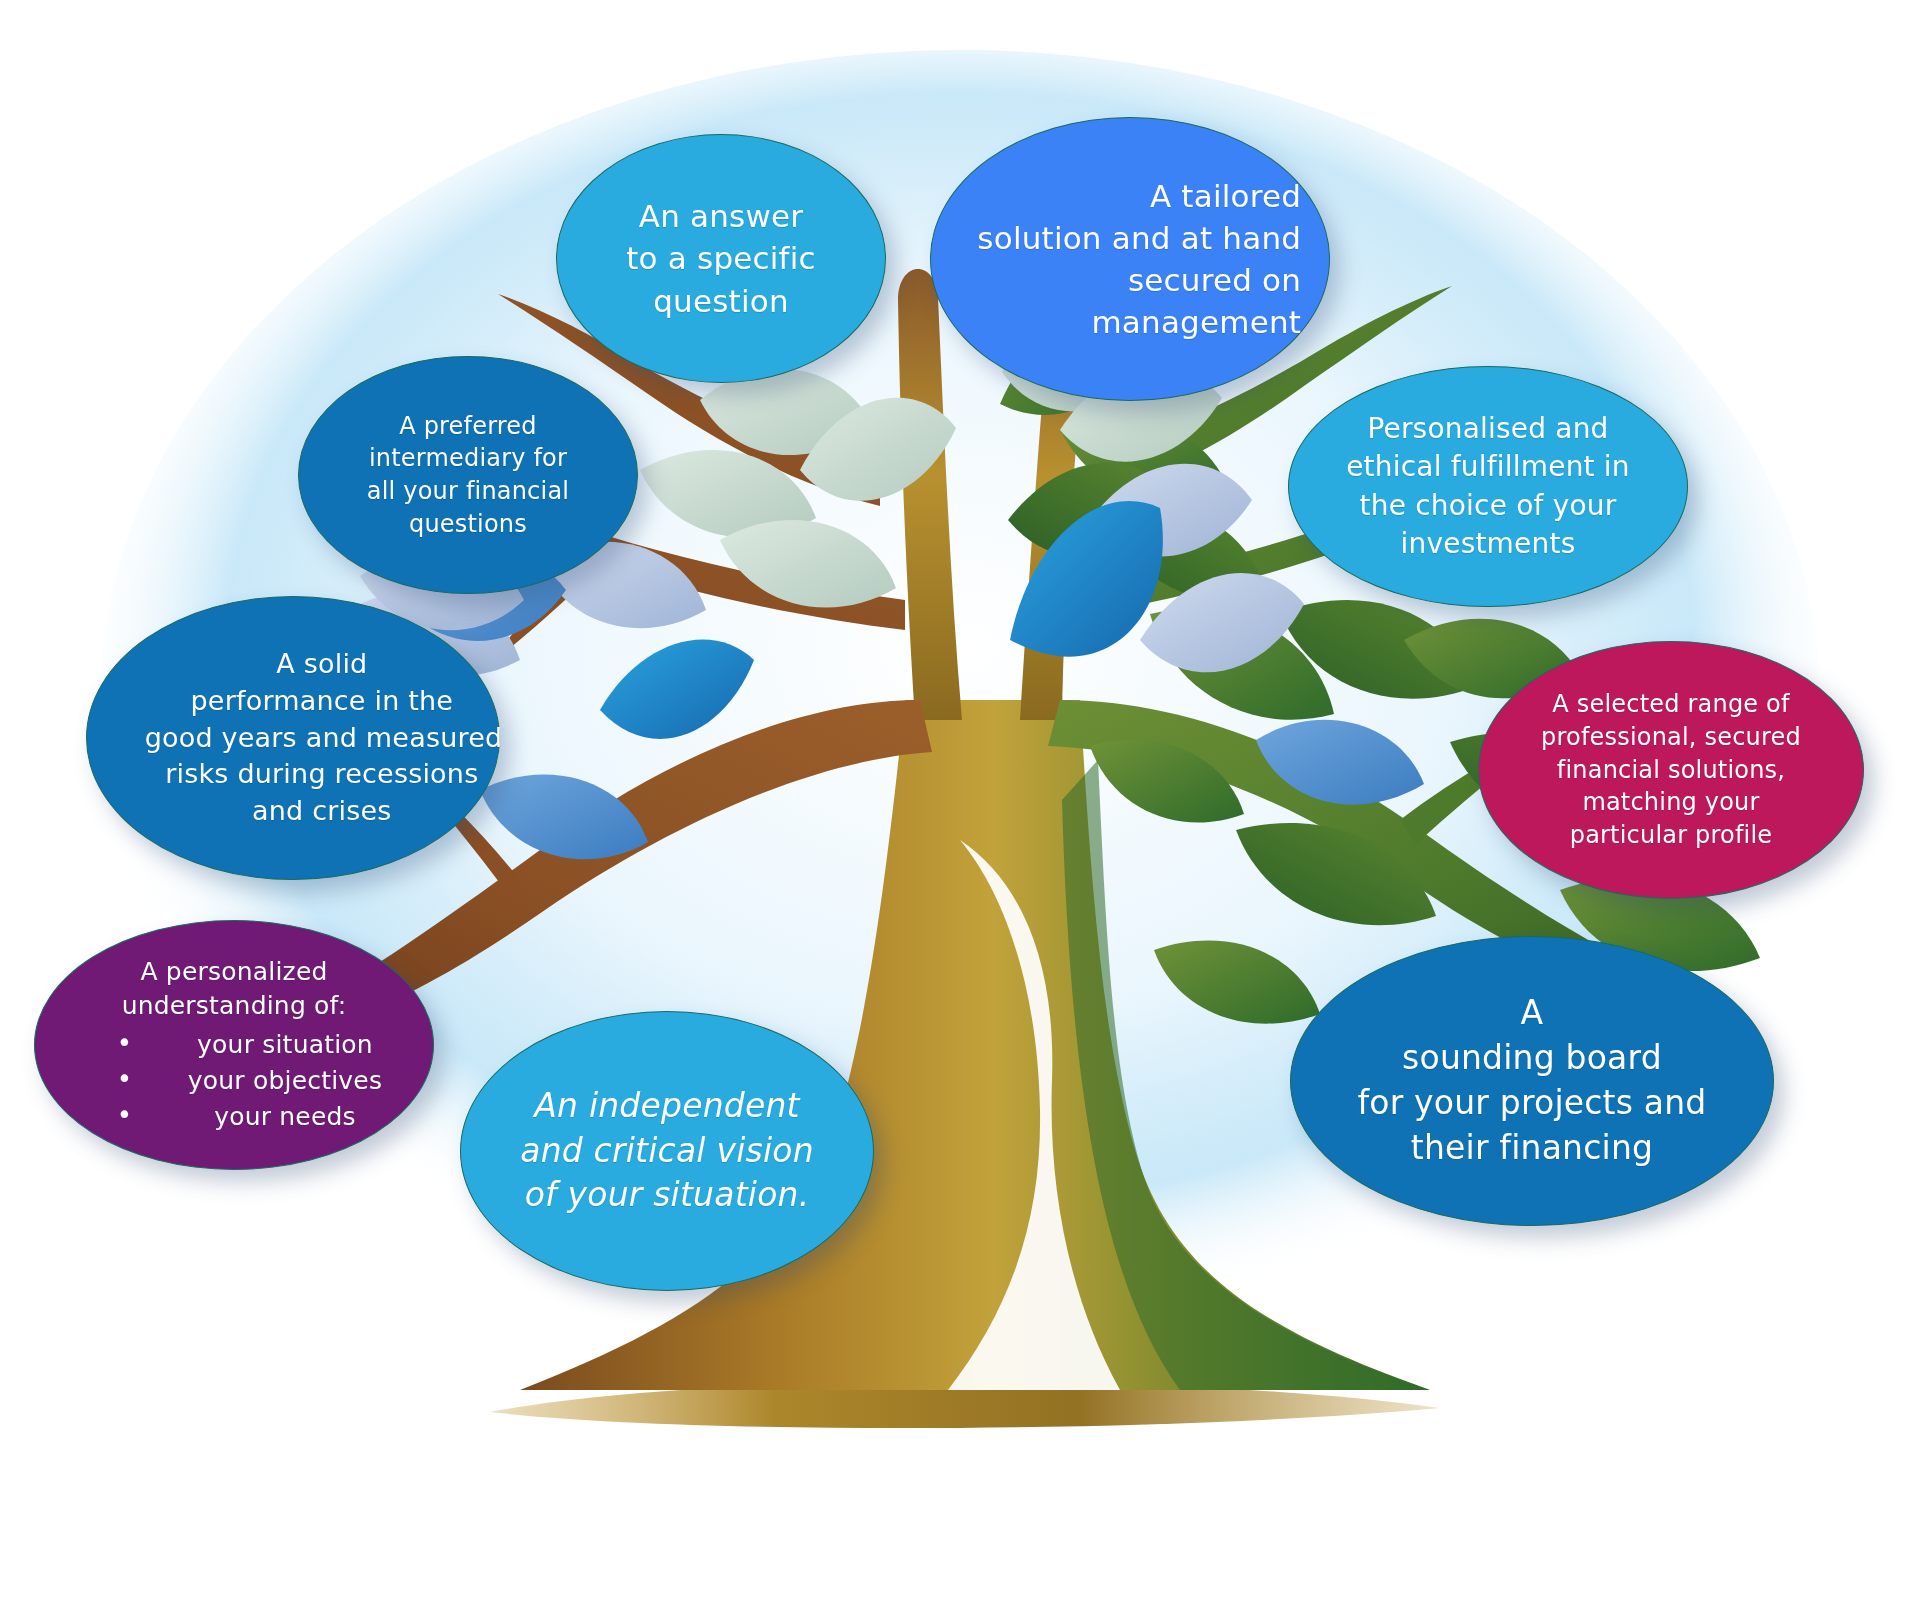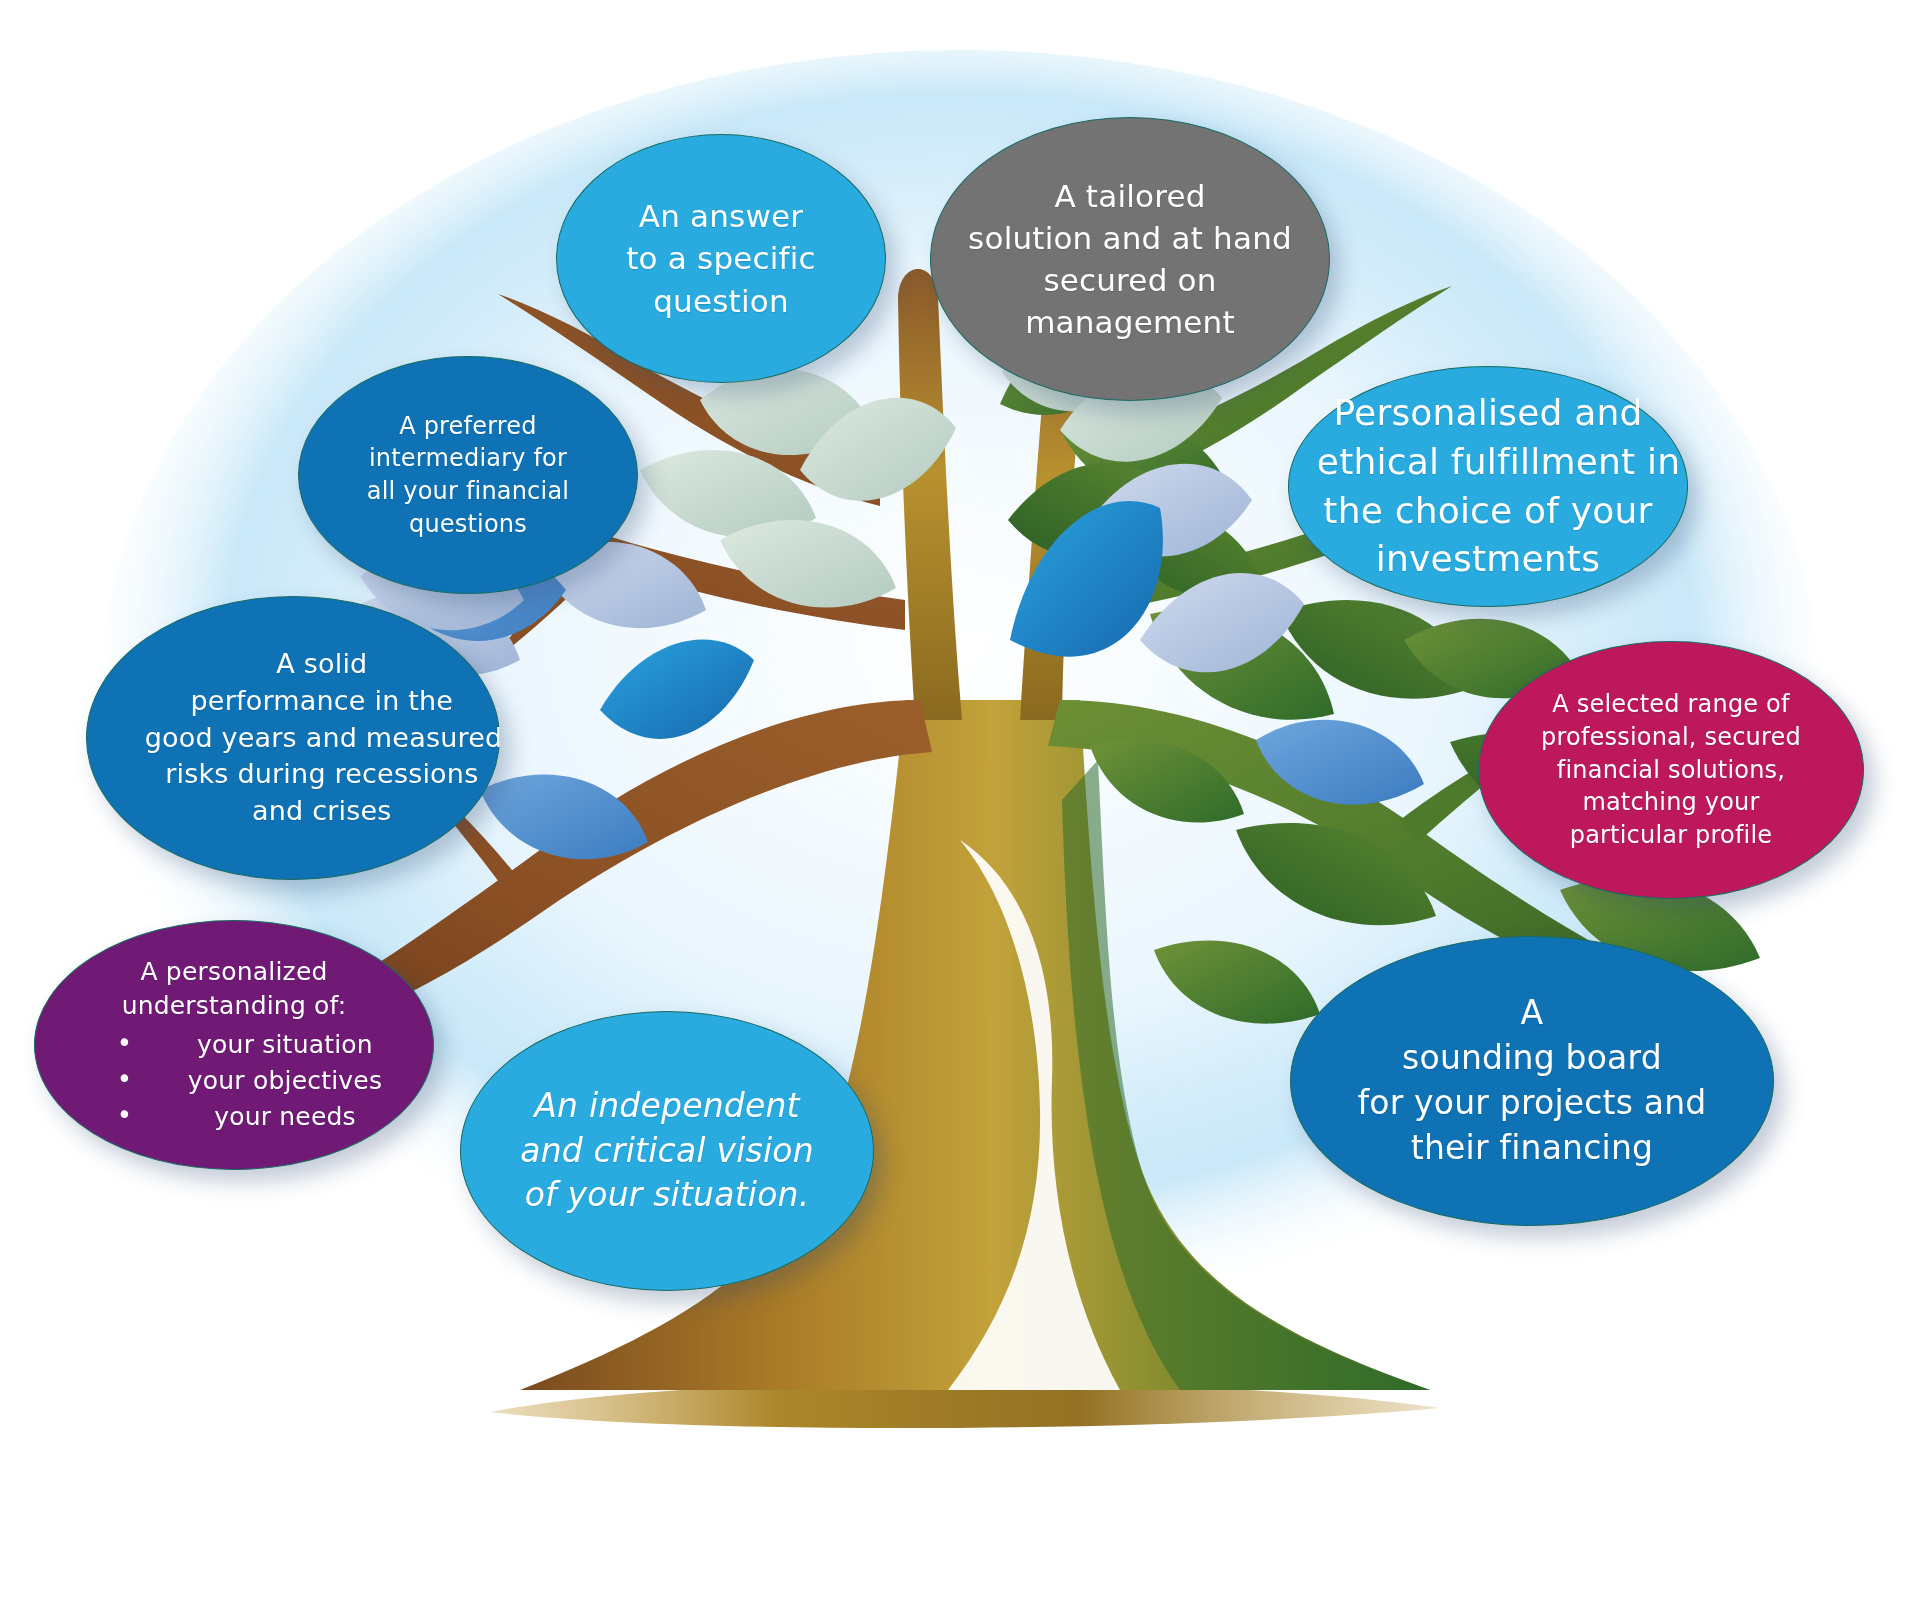--- a/index.html
+++ b/index.html
@@ -42,40 +42,40 @@
   }
   .callout .txt {
     width: 86%;
     line-height: 1.36;
     letter-spacing: 0.2px;
     text-shadow: 0 1px 1px rgba(0,40,70,0.18);
   }
   .callout .txt .ln { display: block; white-space: nowrap; }
   .c-cyan      { background: #29abdf; }
   .c-darkblue  { background: #0f72b5; }
-  .c-deepblue  { background: #737373; }
+  .c-deepblue  { background: #3b82f6; text-align: right; }
   .c-steel     { background: #701a75; }
   .c-skyblue   { background: #be185d; }
 
   
   #callout-answer {
     left: 556px; top: 134px; width: 330px; height: 249px;
     font-size: 31px;
   }
   #callout-tailored {
     left: 930px; top: 117px; width: 400px; height: 284px;
     font-size: 31px;
   }
   #callout-intermediary {
     left: 298px; top: 356px; width: 340px; height: 238px;
     font-size: 24px;
   }
   #callout-personalised {
     left: 1288px; top: 366px; width: 400px; height: 241px;
-    font-size: 36px;
+    font-size: 28px;
     text-align: center;
   }
   #callout-solid {
     left: 86px; top: 596px; width: 414px; height: 284px;
     font-size: 27px;
     justify-content: flex-end;
   }
   #callout-selected {
     left: 1478px; top: 641px; width: 386px; height: 258px;
     font-size: 24px;

